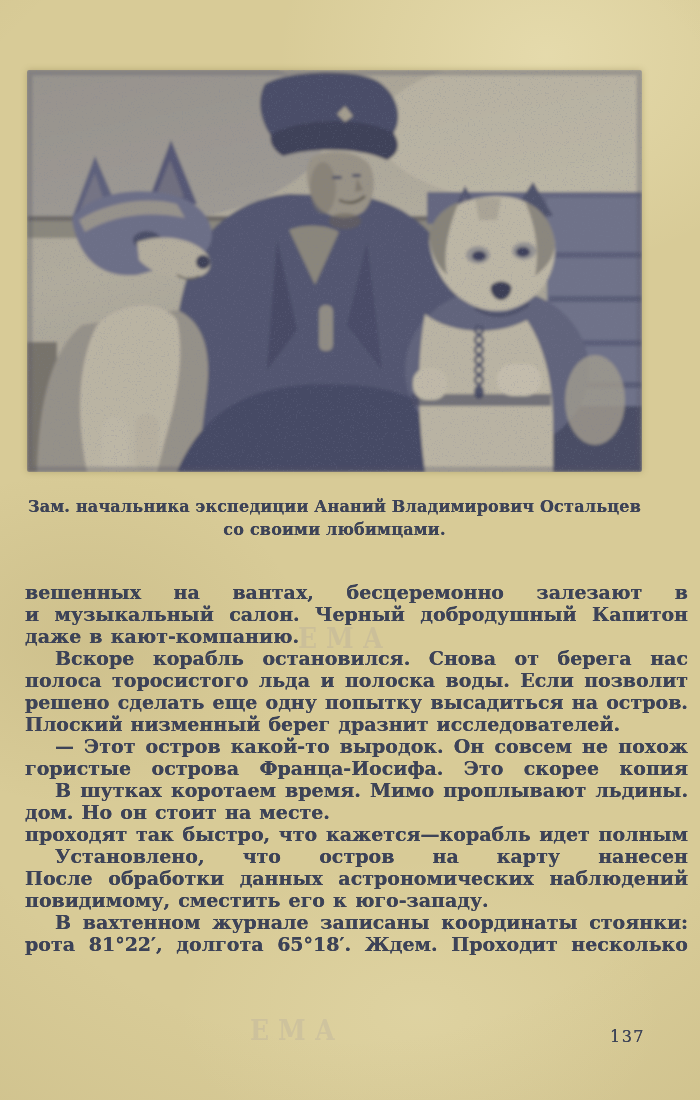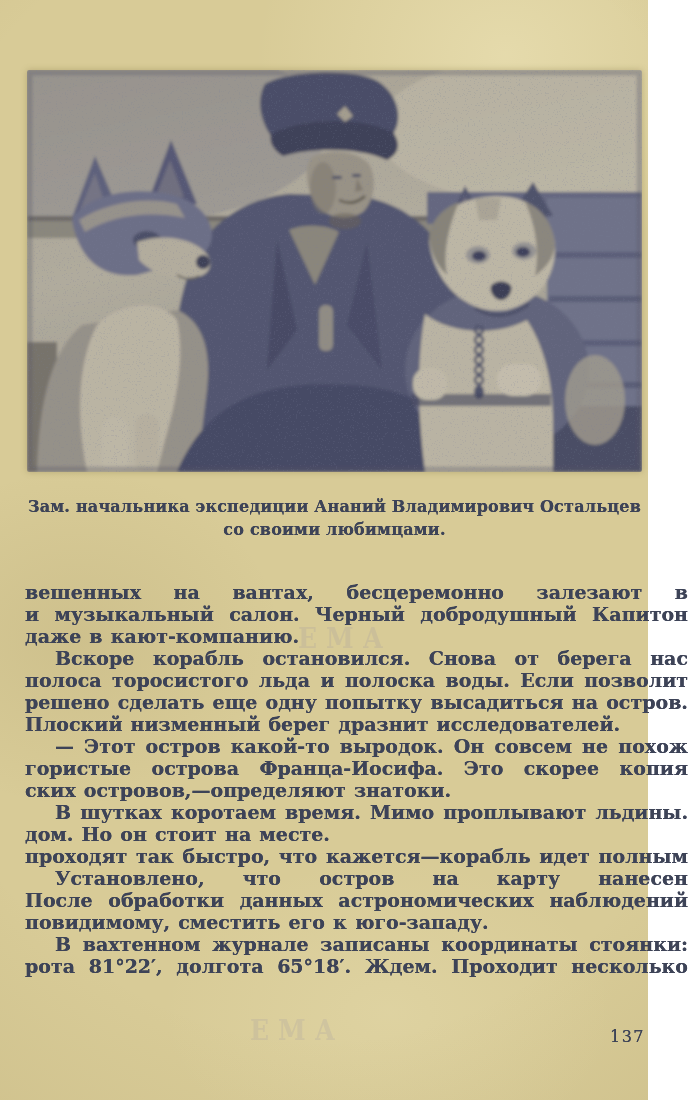--- a/index.html
+++ b/index.html
@@ -1,18 +1,18 @@
 <!DOCTYPE html>
 <html style="--paper: #d8cb97; --ink: #3d4357;"><head>
 <meta charset="utf-8">
 <style>
   html,body{margin:0;padding:0;}
   body{width:700px;height:1100px;overflow:hidden;
        font-family:"DejaVu Serif","Liberation Serif",serif;}
-  .page{position:relative;width:648px;height:1100px;
+  .page{position:relative;width:700px;height:1100px;
     background:
       radial-gradient(130% 95% at 50% 42%, rgba(0,0,0,0) 55%, rgba(118,96,40,0.18) 100%),
       radial-gradient(55% 28% at 78% 5%, rgba(250,243,205,0.38), rgba(250,243,205,0) 70%),
       radial-gradient(45% 22% at 12% 58%, rgba(115,95,45,0.10), rgba(115,95,45,0) 70%),
       radial-gradient(50% 20% at 60% 92%, rgba(240,232,190,0.25), rgba(240,232,190,0) 70%),
       var(--paper,#d8cb97);}
   .photo{position:absolute;left:27px;top:70px;width:615px;height:402px;margin:0;
          border-radius:2px;overflow:hidden;box-shadow:0 0 6px rgba(120,105,60,0.35);}
   .photo svg{display:block;width:100%;height:100%;}
   .caption{position:absolute;left:27px;top:495px;width:615px;text-align:center;
@@ -174,21 +174,20 @@
       </div>
       <div>
         <div class="line indent">Вскоре корабль остановился. Снова от берега нас отделяют</div>
         <div class="line">полоса торосистого льда и полоска воды. Если позволит погода,</div>
         <div class="line">решено сделать еще одну попытку высадиться на остров.</div>
         <div class="line last">Плоский низменный берег дразнит исследователей.</div>
       </div>
       <div>
         <div class="line indent">— Этот остров какой-то выродок. Он совсем не похож на</div>
         <div class="line">гористые острова Франца-Иосифа. Это скорее копия Ляхов-</div>
-        <div class="line last">ских островов,—определяют знатоки.</div>
       </div>
       <div>
         <div class="line indent">В шутках коротаем время. Мимо проплывают льдины. Они</div>
         <div class="line last">дом. Но он стоит на месте.</div>
         <div class="line">проходят так быстро, что кажется—корабль идет полным хо-</div>
       </div>
       <div>
         <div class="line indent">Установлено, что остров на карту нанесен неправильно.</div>
         <div class="line">После обработки данных астрономических наблюдений придется,</div>
         <div class="line last">повидимому, сместить его к юго-западу.</div>

